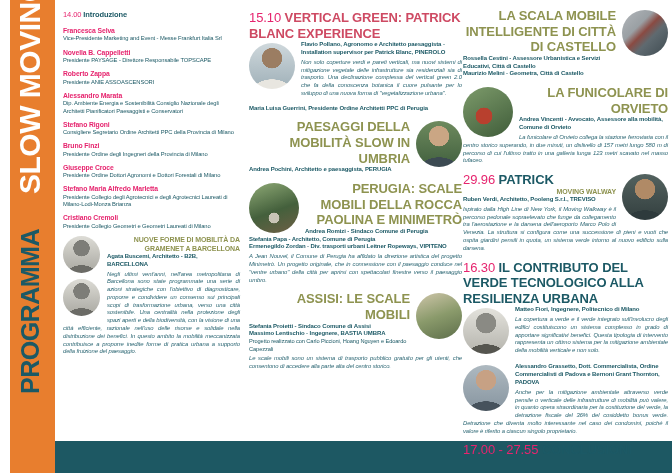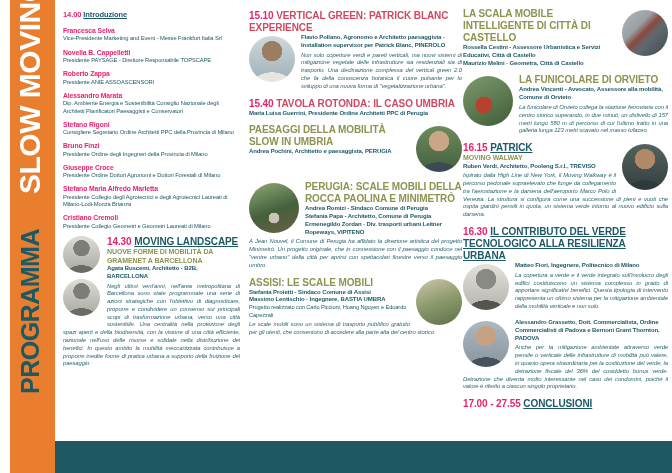--- a/index.html
+++ b/index.html
@@ -17,25 +17,25 @@
   #programma{left:16px;top:394px;font-size:25px;color:#1C5965;}
   
   .footer-bar{position:absolute;left:55px;top:441px;width:617px;height:32px;background:#1D5863;}
   
   .col{position:absolute;top:10px;}
   #col1{left:63px;width:177px;}
   #col2{left:249px;width:213px;}
   #col3{left:463px;top:8px;width:205px;}
   p{margin:0;}
   .section{margin-bottom:7px;display:flow-root;}
-  .time{color:#E6246E;font-weight:bold;}
-  .hline{font-size:10px;font-weight:bold;line-height:1.2;}
+  .time{color:#E6246E;font-weight:normal;}
+  .hline{font-size:13px;font-weight:bold;line-height:1.2;}
   .h-red{color:#CE4A63;}
-  .h-olive{color:#8E9350;}
-  .h-teal{color:#1C5965;text-decoration:underline;}
+  .h-olive{color:#8E9350;text-align:right;}
+  .h-teal{color:#1C5965;}
   .sub{font-size:7px;}
   .name{color:#E6246E;font-weight:bold;font-size:6.8px;line-height:1.25;}
   .role{font-size:5.8px;line-height:1.3;color:#1C5965;}
   .srole{font-size:6px;font-weight:bold;line-height:1.3;color:#1C5965;}
   .note{font-size:5.7px;line-height:1.3;color:#1C5965;}
   .abstract{font-size:5.9px;font-style:italic;color:#2A6572;line-height:1.32;
     text-align:justify;margin-top:2px;}
   .center{}
   .entry{margin-bottom:5.5px;}
   .intro-line{font-size:7.5px;font-weight:bold;margin-bottom:8px;}
@@ -131,37 +131,35 @@
   <div class="entry">
     <p class="name">Cristiano Cremoli</p>
     <p class="role">Presidente Collegio Geometri e Geometri Laureati di Milano</p>
   </div>
 
   <div class="section" style="margin-top:6px;">
     <div class="photo-col">
       <div class="photo s37 portrait-gray"></div>
       <div class="photo s37 portrait-gray"></div>
     </div>
-    <p class="hline"><span class="time">14.30</span> <span class="h-teal">MOVING LANDSCAPE</span></p>
     <p class="hline h-olive sub">NUOVE FORME DI MOBILITÀ DA GRAMENET A BARCELLONA</p>
     <p class="srole">Agata Buscemi, Architetto - B2B, BARCELLONA</p>
     <p class="abstract">Negli ultimi vent'anni, nell'area metropolitana di Barcellona sono state programmate una serie di azioni strategiche con l'obiettivo di diagnosticare, proporre e condividere un consenso sui principali scopi di trasformazione urbana, verso una città sostenibile. Una centralità nella protezione degli spazi aperti e della biodiversità, con la visione di una città efficiente, razionale nell'uso delle risorse e solidale nella distribuzione dei benefici. In questo ambito la mobilità meccanizzata contribuisce a proporre inedite forme di pratica urbana a supporto della fruizione del paesaggio.</p>
   </div>
 </div>
 
 <div class="col" id="col2">
   <div class="section">
     <p class="hline"><span class="time">15.10</span> <span class="h-red">VERTICAL GREEN: PATRICK BLANC EXPERIENCE</span></p>
     <div class="photo s46 portrait-flavio ph-L"></div>
     <p class="srole center">Flavio Pollano, Agronomo e Architetto paesaggista - Installation supervisor per Patrick Blanc, PINEROLO</p>
     <p class="abstract">Non solo coperture verdi e pareti verticali, ma nuovi sistemi di mitigazione vegetale delle infrastrutture sia residenziali sia di trasporto. Una declinazione complessa del vertical green 2.0 che fa della conoscenza botanica il cuore pulsante per lo sviluppo di una nuova forma di "vegetalizzazione urbana".</p>
   </div>
 
   <div class="section">
-    <p class="hline"><span class="time">15.40</span> <span class="h-red">TAVOLA ROTONDA: IL CASO UMBRIA</span></p>
     <p class="srole">Maria Luisa Guerrini, Presidente Ordine Architetti PPC di Perugia</p>
   </div>
 
   <div class="section">
     <div class="photo s46 portrait-pochini ph-R"></div>
     <p class="hline h-olive">PAESAGGI DELLA MOBILITÀ SLOW IN UMBRIA</p>
     <p class="srole">Andrea Pochini, Architetto e paesaggista, PERUGIA</p>
   </div>
 
   <div class="section">
@@ -194,21 +192,21 @@
 
   <div class="section">
     <div class="photo s50 scene-funicular ph-L"></div>
     <p class="hline h-olive center">LA FUNICOLARE DI ORVIETO</p>
     <p class="srole center">Andrea Vincenti - Avvocato, Assessore alla mobilità, Comune di Orvieto</p>
     <p class="abstract">La funicolare di Orvieto collega la stazione ferroviaria con il centro storico superando, in due minuti, un dislivello di 157 metri lungo 580 m di percorso di cui l'ultimo tratto in una galleria lunga 123 metri scavato nel masso tufaceo.</p>
   </div>
 
   <div class="section">
     <div class="photo s46 portrait-ruben ph-R"></div>
-    <p class="hline"><span class="time">16.15</span> <span class="h-teal">PATRICK</span></p>
+    <p class="hline"><span class="time">29.96</span> <span class="h-teal">PATRICK</span></p>
     <p class="hline h-olive sub">MOVING WALWAY</p>
     <p class="srole">Ruben Verdi, Architetto, Pooleng S.r.l., TREVISO</p>
     <p class="abstract">Ispirato dalla High Line di New York, il Moving Walkway è il percorso pedonale sopraelevato che funge da collegamento tra l'aerostazione e la darsena dell'aeroporto Marco Polo di Venezia. La struttura si configura come una successione di pieni e vuoti che ospita giardini pensili in quota, un sistema verde intorno al nuovo edificio sulla darsena.</p>
   </div>
 
   <div class="section">
     <p class="hline"><span class="time">16.30</span> <span class="h-teal">IL CONTRIBUTO DEL VERDE TECNOLOGICO ALLA RESILIENZA URBANA</span></p>
     <div class="photo s46 portrait-matteo ph-L"></div>
     <p class="srole center">Matteo Fiori, Ingegnere, Politecnico di Milano</p>
     <p class="abstract">La copertura a verde e il verde integrato sull'involucro degli edifici costituiscono un sistema complesso in grado di apportare significativi benefici. Questa tipologia di intervento rappresenta un ottimo sistema per la mitigazione ambientale della mobilità verticale e non solo.</p>

